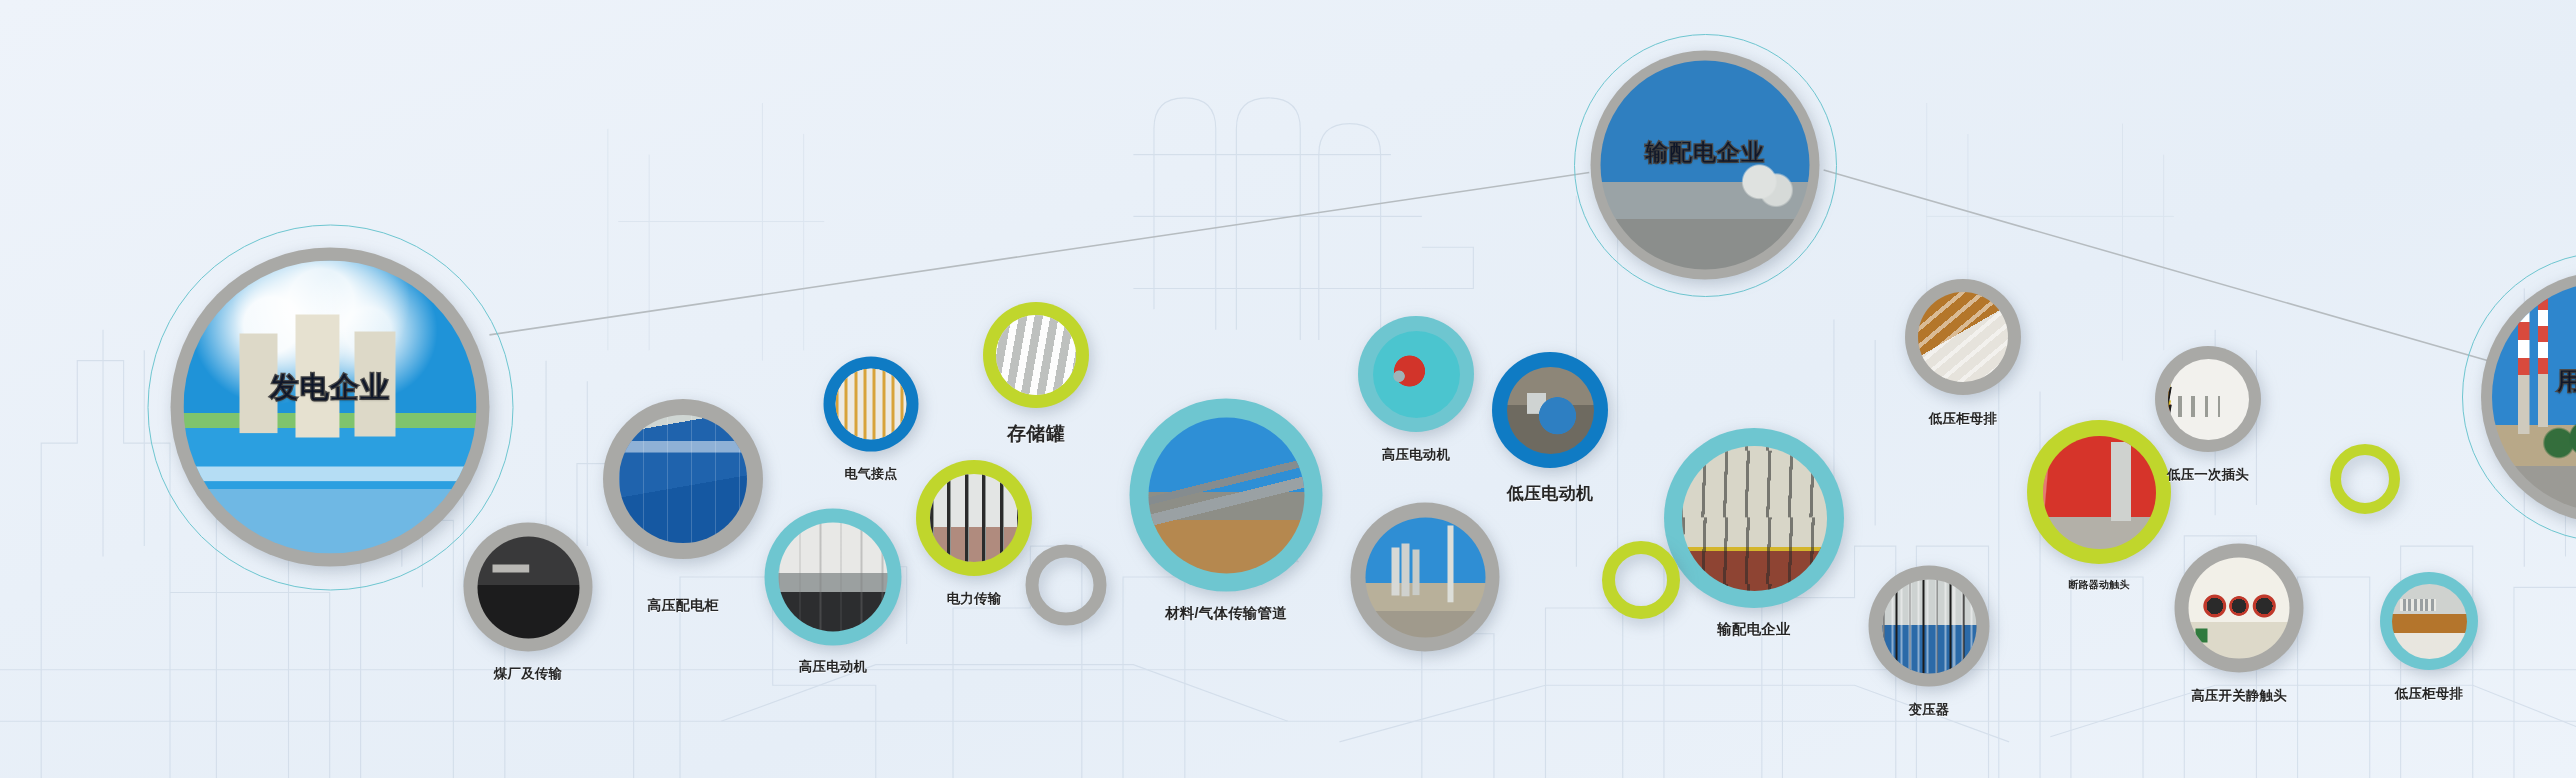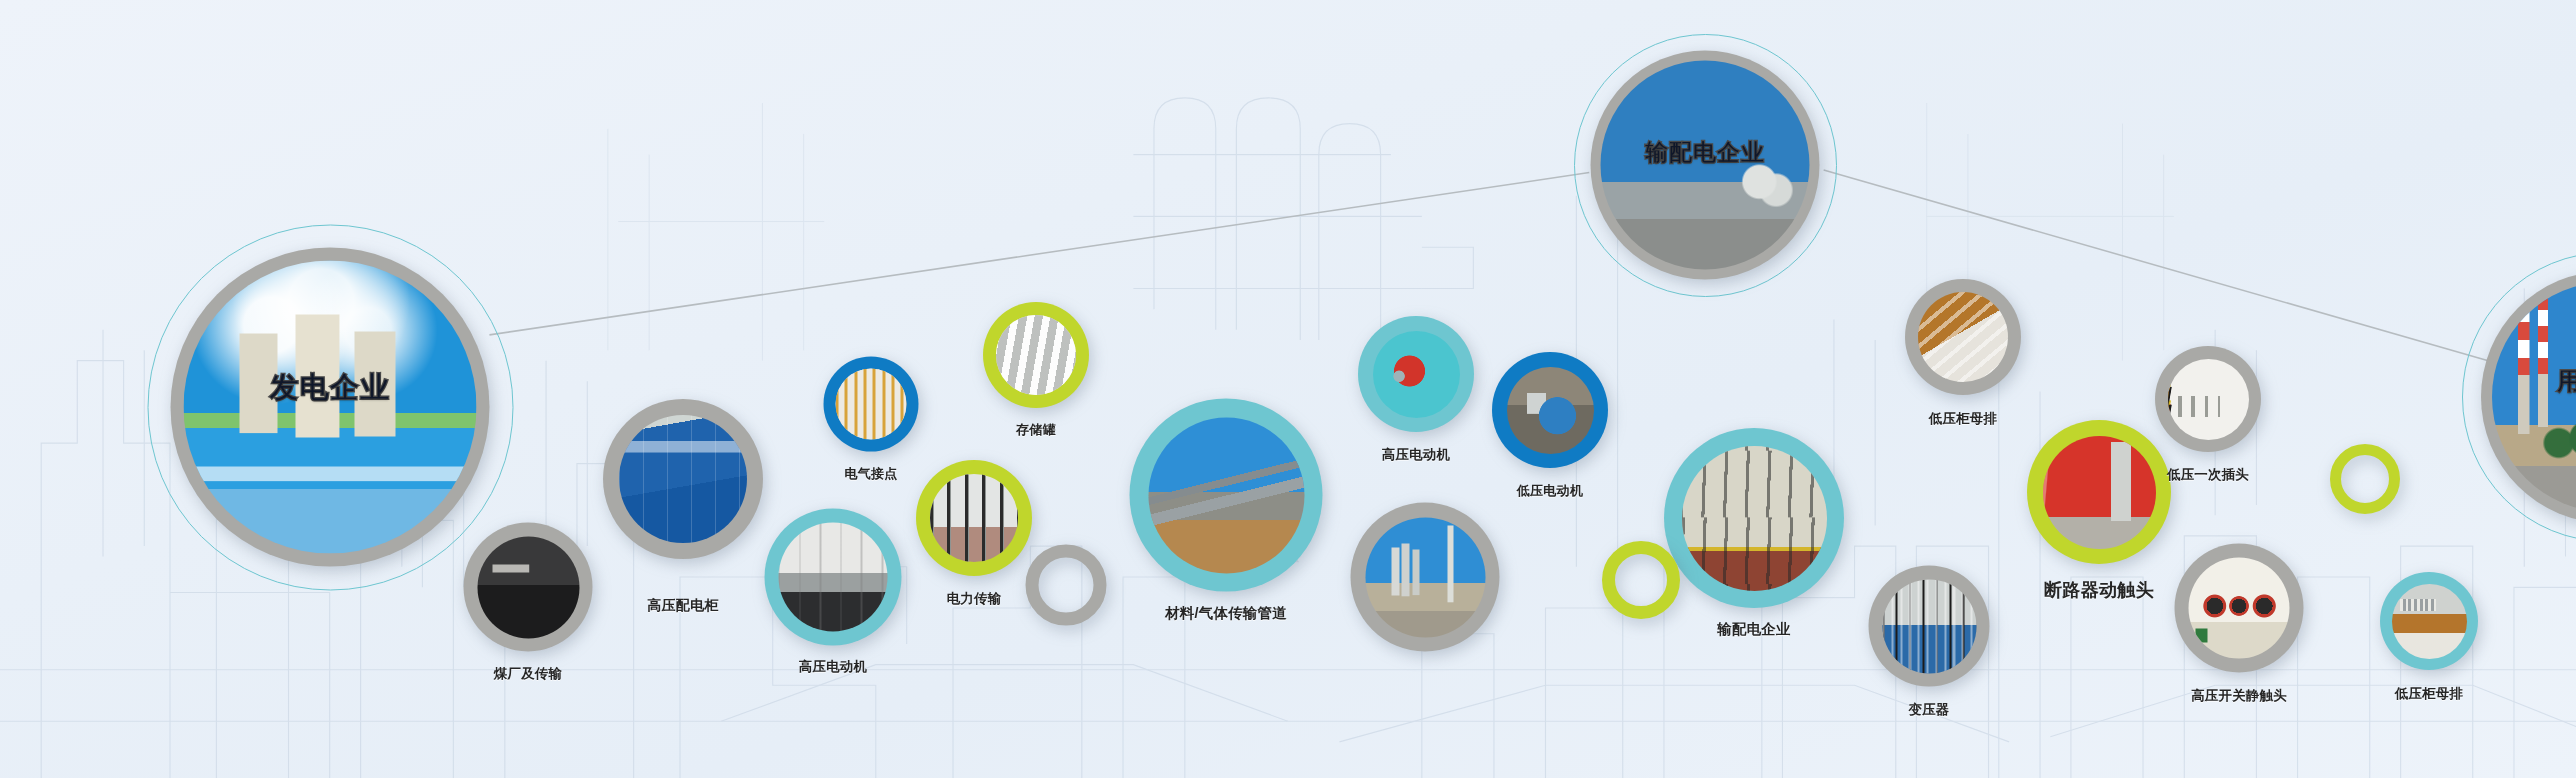--- a/index.html
+++ b/index.html
@@ -253,21 +253,21 @@
         <div class="ring" style="width: 137px; height: 137px; background: rgb(110, 198, 208);">
           <div class="photo ph-lvdrawer" style="width: 109px; height: 109px;"></div>
         </div>
       </div>
       <div class="label" style="left: 871px; top: 465px; font-size: 13px; font-family: Liberation Serif, serif;">电气接点</div>
       <div class="node" style="left: 871px; top: 404px;">
         <div class="ring" style="width: 95px; height: 95px; background: rgb(15, 123, 196);">
           <div class="photo ph-contacts" style="width: 71px; height: 71px;"></div>
         </div>
       </div>
-      <div class="label" style="left: 1036px; top: 421px; font-size: 13px;">存储罐</div>
+      <div class="label" style="left: 1036px; top: 421px; font-size: 19px;">存储罐</div>
       <div class="node" style="left: 1036px; top: 355px;">
         <div class="ring" style="width: 106px; height: 106px; background: rgb(192, 214, 44);">
           <div class="photo ph-tanks" style="width: 80px; height: 80px;"></div>
         </div>
       </div>
       <div class="label" style="left: 974px; top: 590px; font-size: 13.4px;">电力传输</div>
       <div class="node" style="left: 974px; top: 518px;">
         <div class="ring" style="width: 116px; height: 116px; background: rgb(192, 214, 44);">
           <div class="photo ph-transmission" style="width: 88px; height: 88px;"></div>
         </div>
@@ -282,39 +282,39 @@
         <div class="ring" style="width: 149px; height: 149px; background: rgb(169, 169, 166);">
           <div class="photo ph-chem" style="width: 120px; height: 120px;"></div>
         </div>
       </div>
       <div class="label" style="left: 1416px; top: 446px; font-size: 13.4px;">高压电动机</div>
       <div class="node" style="left: 1416px; top: 374px;">
         <div class="ring" style="width: 116px; height: 116px; background: rgb(110, 198, 208);">
           <div class="photo ph-hvmotor" style="width: 87px; height: 87px;"></div>
         </div>
       </div>
-      <div class="label" style="left: 1550px; top: 482px; font-size: 13px;">低压电动机</div>
+      <div class="label" style="left: 1550px; top: 482px; font-size: 17px;">低压电动机</div>
       <div class="node" style="left: 1550px; top: 410px;">
         <div class="ring" style="width: 116px; height: 116px; background: rgb(15, 123, 196);">
           <div class="photo ph-lvmotor" style="width: 87px; height: 87px;"></div>
         </div>
       </div>
       <div class="label" style="left: 1754px; top: 620px; font-size: 14.4px;">输配电企业</div>
       <div class="node" style="left: 1754px; top: 518px;">
         <div class="ring" style="width: 180px; height: 180px; background: rgb(110, 198, 208);">
           <div class="photo ph-lvpanel" style="width: 145px; height: 145px;"></div>
         </div>
       </div>
       <div class="label" style="left: 1963px; top: 410px; font-size: 13.4px;">低压柜母排</div>
       <div class="node" style="left: 1963px; top: 337px;">
         <div class="ring" style="width: 116px; height: 116px; background: rgb(169, 169, 166);">
           <div class="photo ph-busbar" style="width: 90px; height: 90px;"></div>
         </div>
       </div>
-      <div class="label" style="left: 2099px; top: 578px; font-size: 18px;">断路器动触头</div>
+      <div class="label" style="left: 2099px; top: 578px; font-size: 10px;">断路器动触头</div>
       <div class="node" style="left: 2099px; top: 492px;">
         <div class="ring" style="width: 144px; height: 144px; background: rgb(192, 214, 44);">
           <div class="photo ph-breaker" style="width: 113px; height: 113px;"></div>
         </div>
       </div>
       <div class="label" style="left: 2208px; top: 466px; font-size: 13.4px;">低压一次插头</div>
       <div class="node" style="left: 2208px; top: 399px;">
         <div class="ring" style="width: 106px; height: 106px; background: rgb(169, 169, 166);">
           <div class="photo ph-plug" style="width: 81px; height: 81px;"></div>
         </div>

